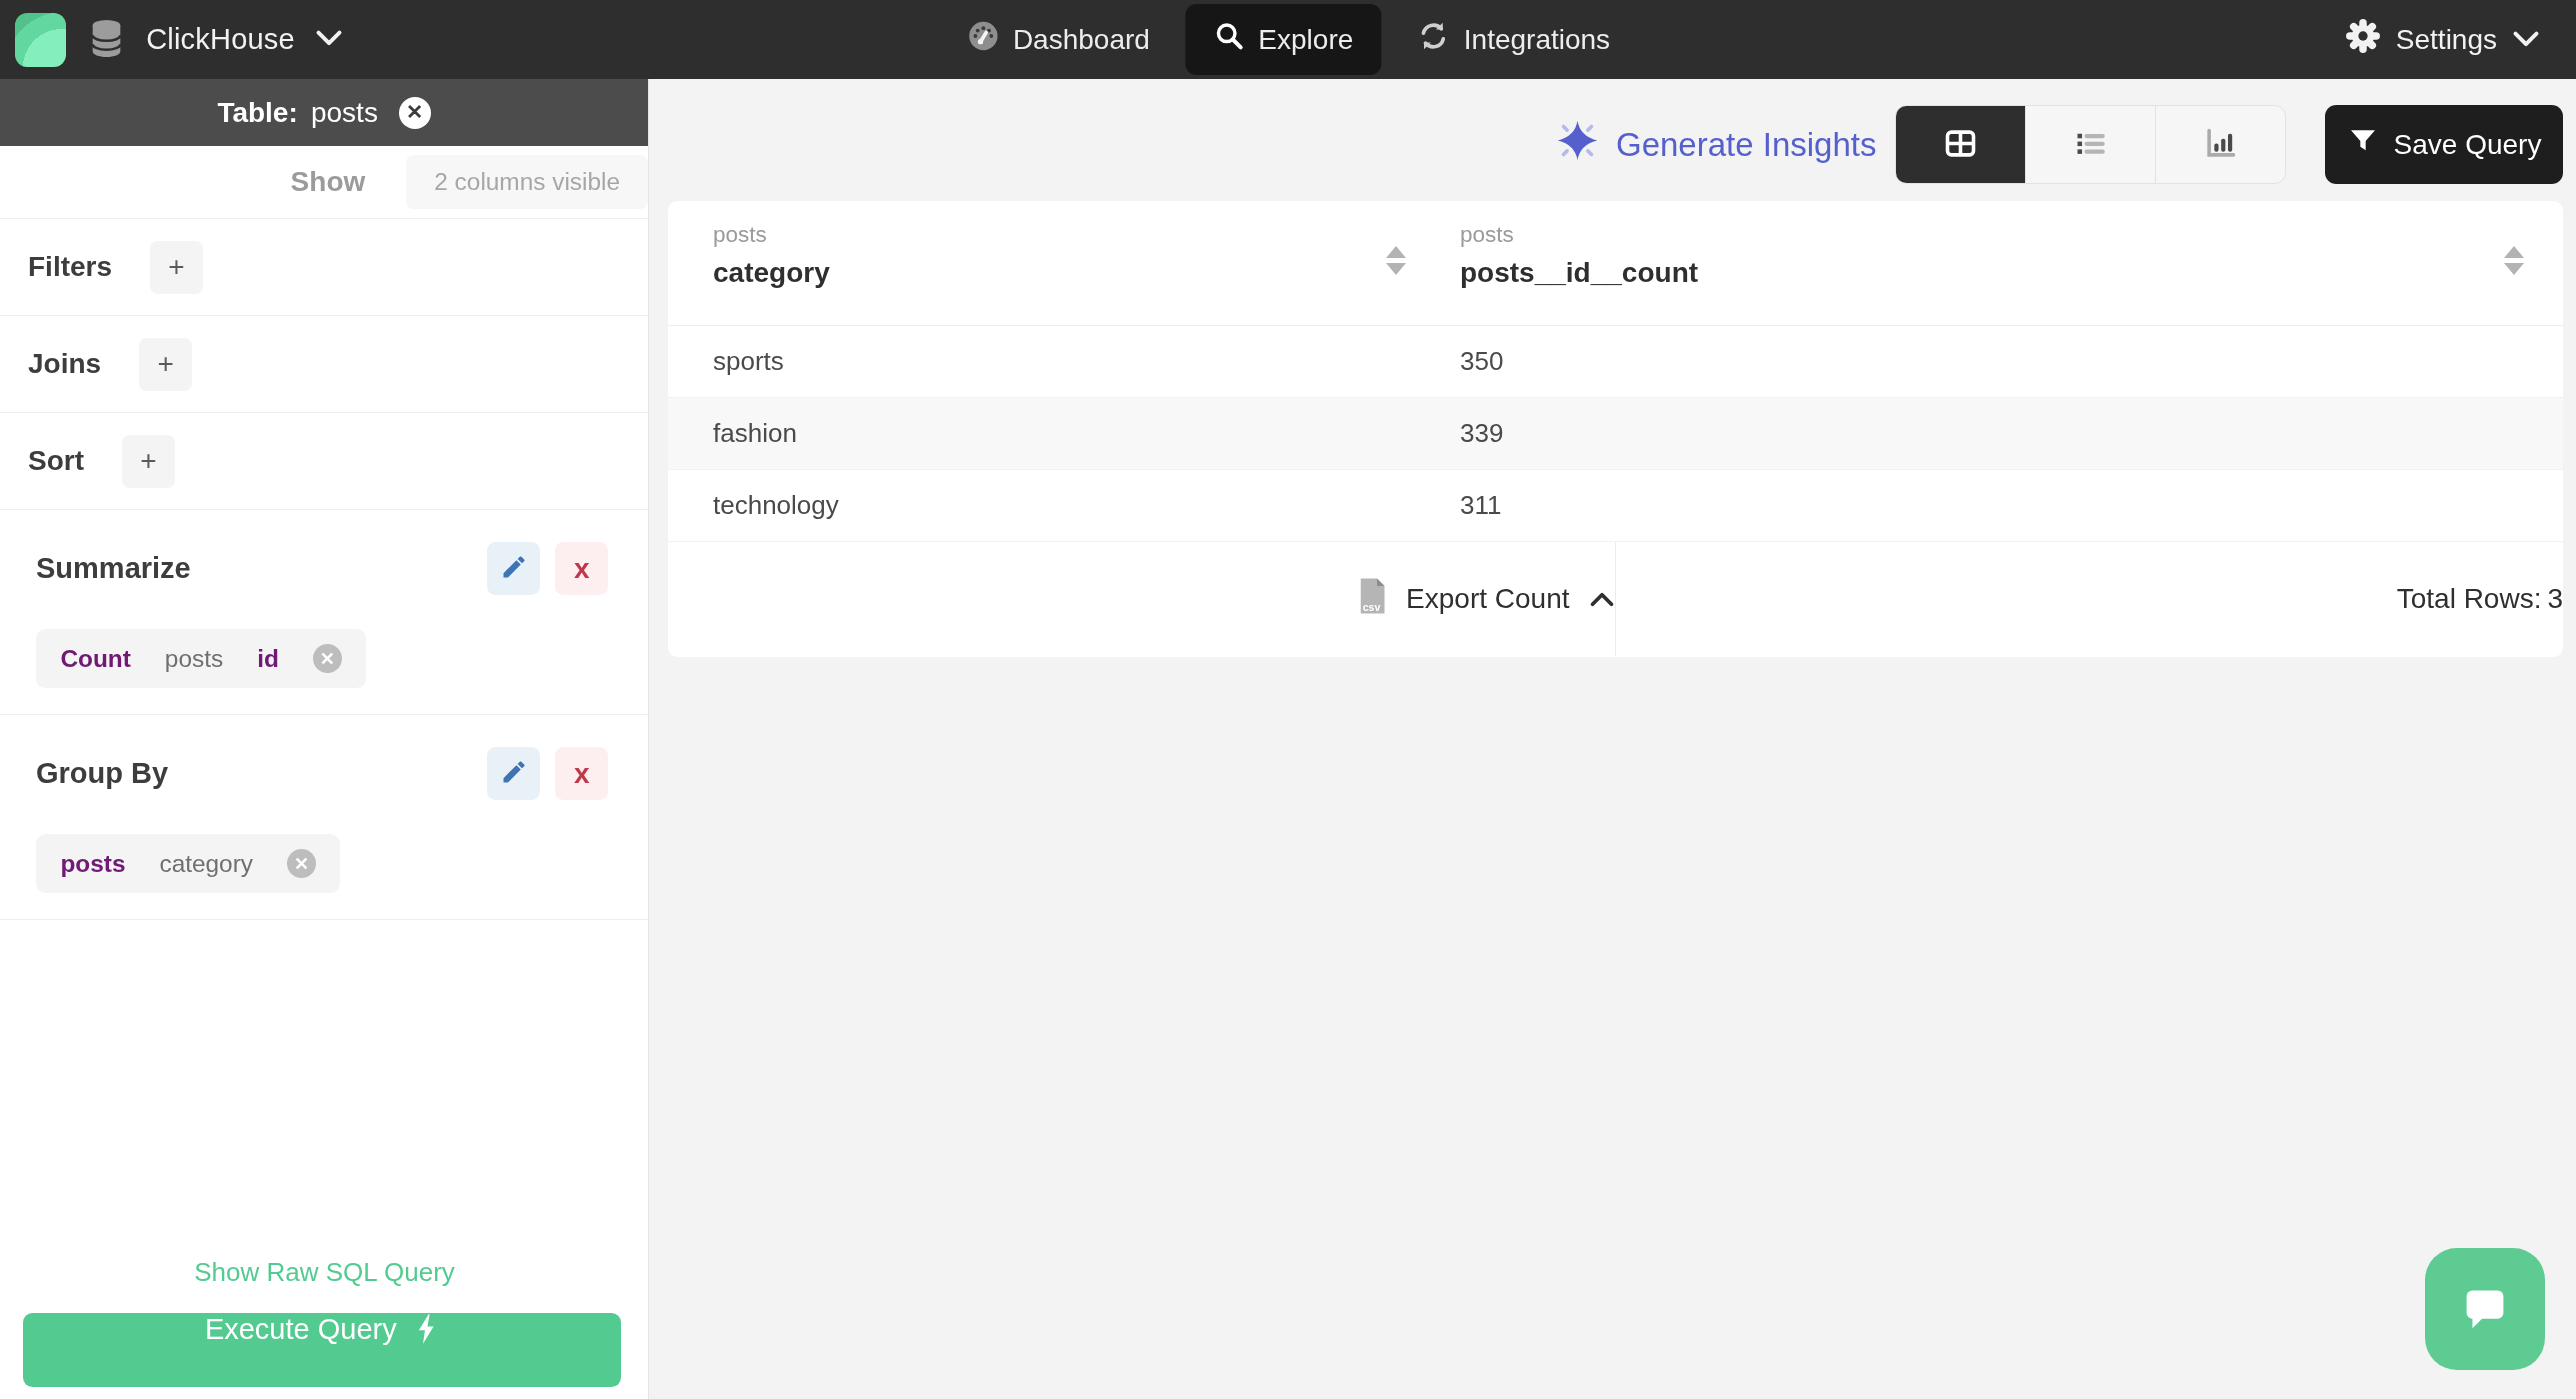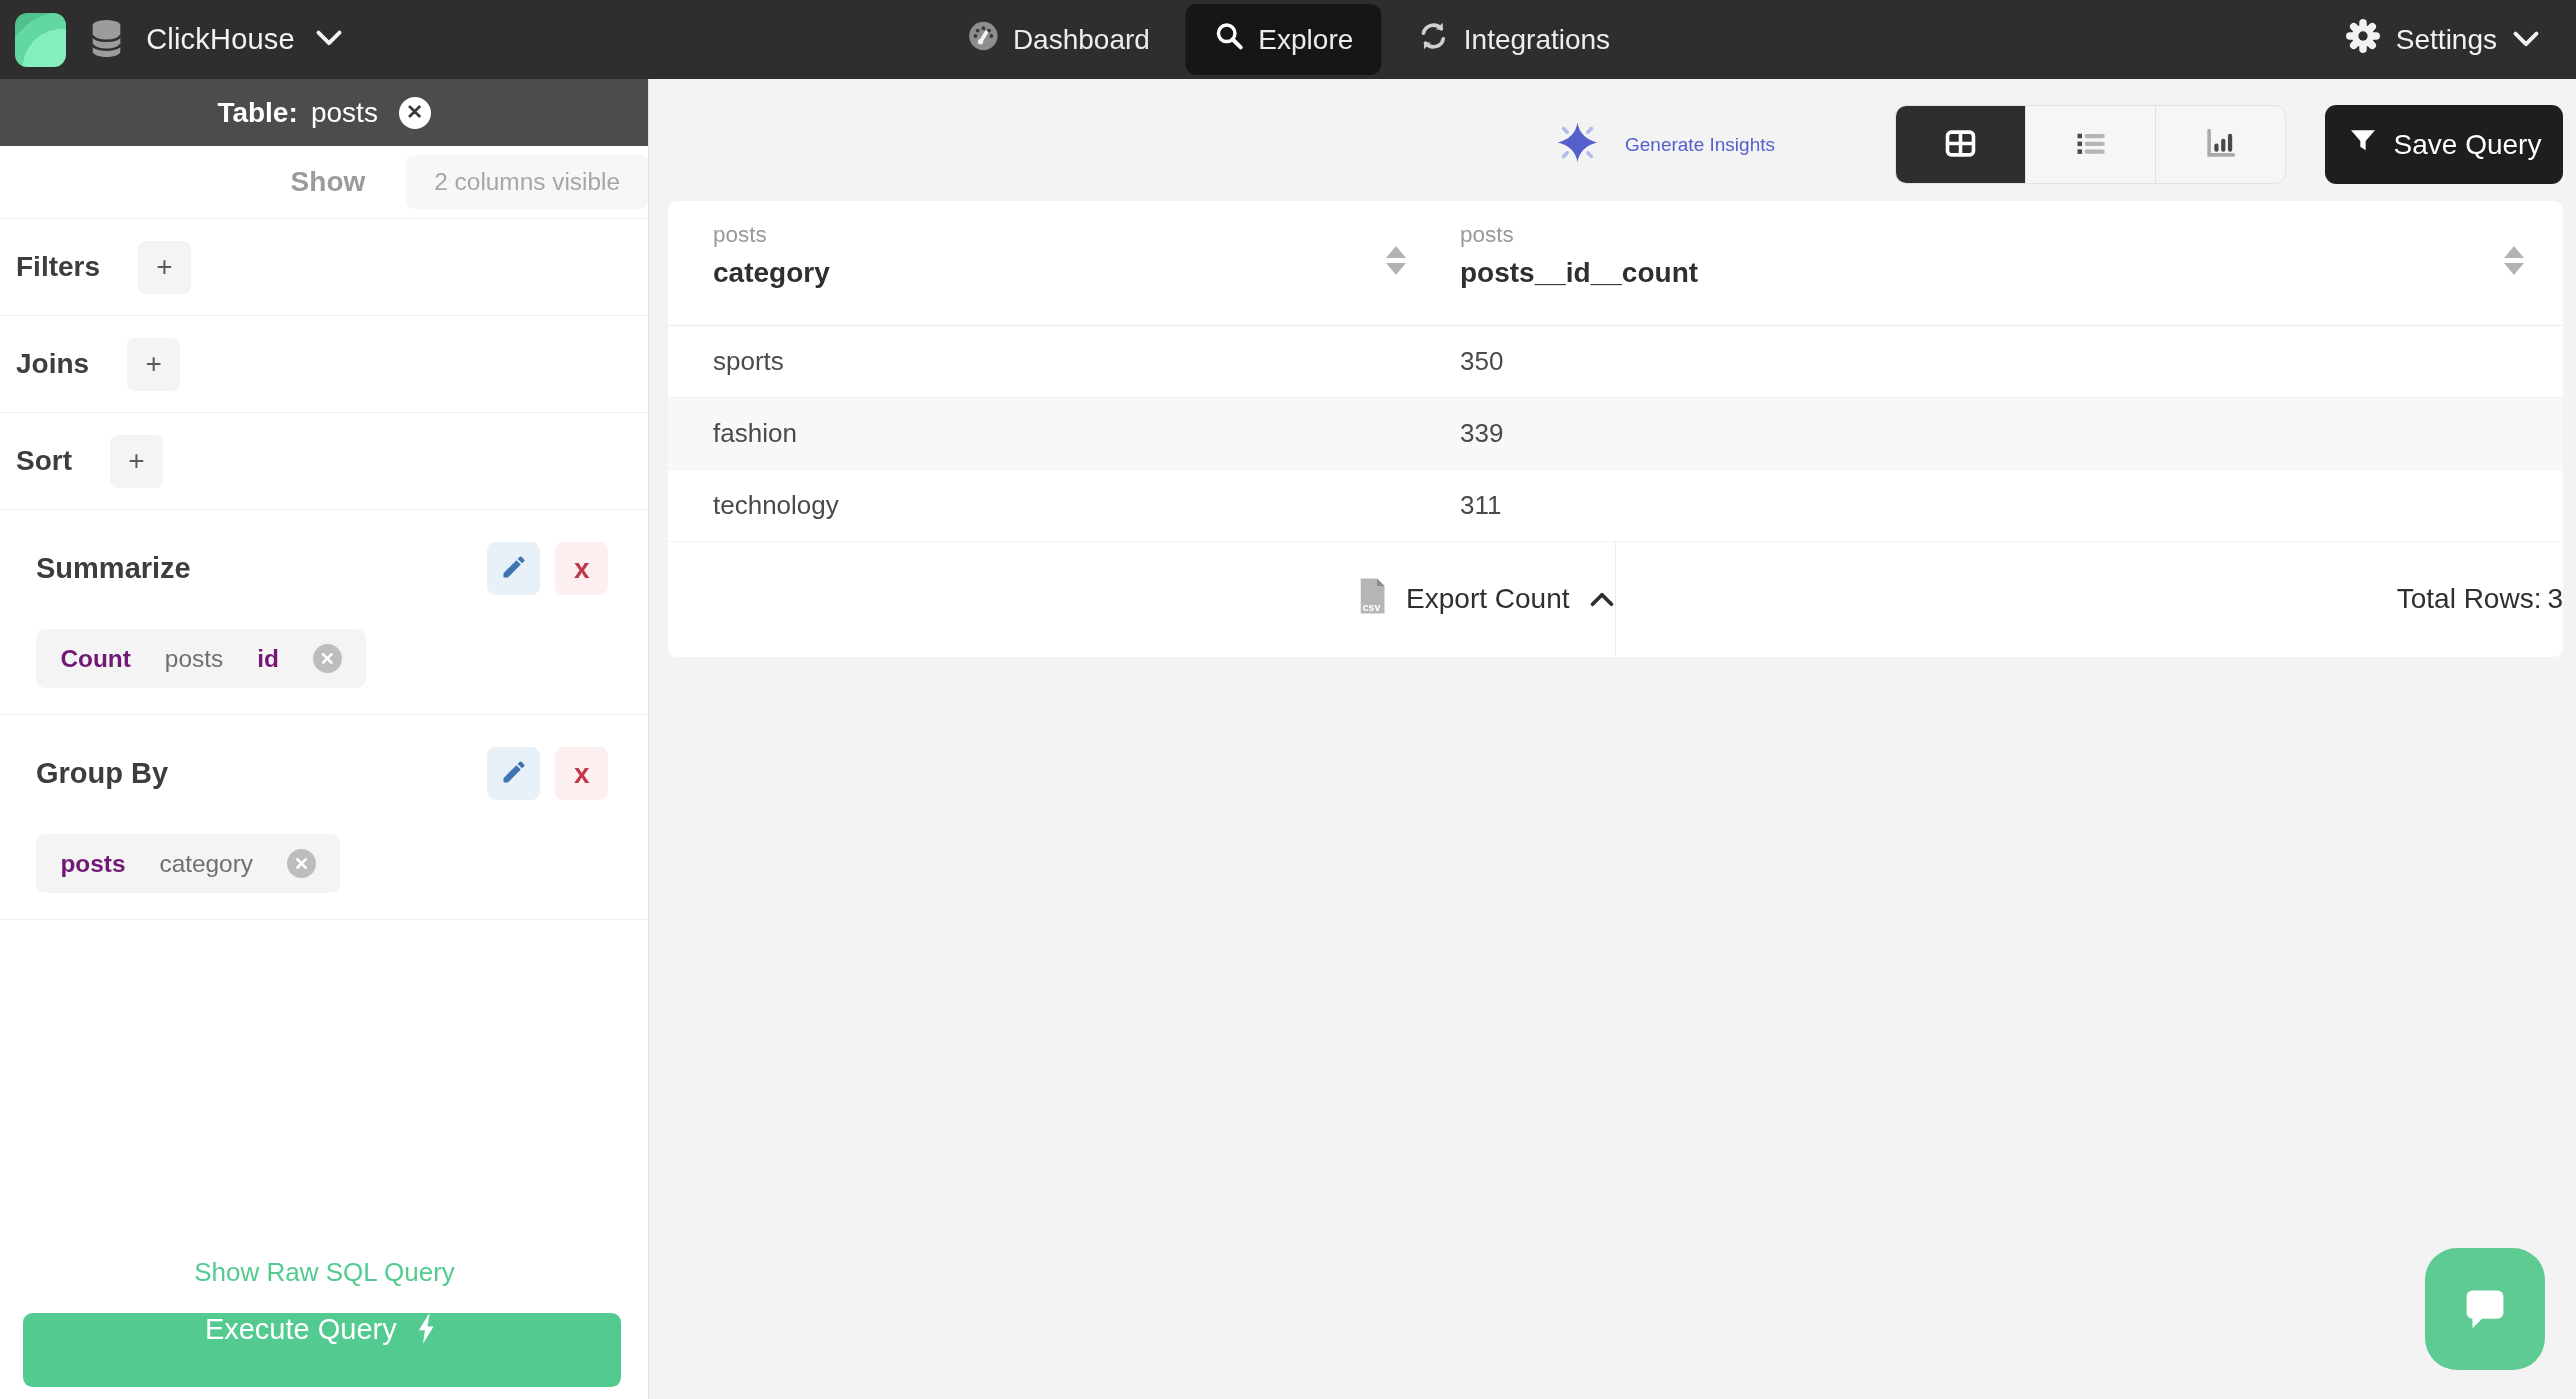--- a/index.html
+++ b/index.html
@@ -30,21 +30,21 @@
   .sidebar-header b { font-weight:700; margin-right:3.8px; }
   .close-circle { width:32px; height:32px; margin-left:11.3px; border-radius:50%; background:#fff;
                   display:flex; align-items:center; justify-content:center; cursor:pointer; }
   .close-circle span { color:#3c3c3c; font-size:20.6px; font-weight:700; line-height:1; }
 
   .side-row { border-bottom:0.9px solid #efefef; display:flex; align-items:center; }
   .show-row { height:73px; padding-left:36px; gap:41px;justify-content:flex-end; }
   .show-label { color:#9b9b9b; font-size:28px; font-weight:700; }
   .show-box { background:#f7f7f7; border-radius:7.5px; padding:13px 28px;
               color:#a6a6a6; font-size:24.4px; }
-  .builder-row { height:97px; padding-left:16px; gap:38px; }
+  .builder-row { height:97px; padding-left:28px; gap:38px; }
   .builder-label { color:#3d3d3d; font-size:28px; font-weight:700; }
   .plus-btn { width:53px; height:53px; background:#f4f4f4; border-radius:7.5px; border:none;
               color:#5a5a5a; font-size:28px; cursor:pointer; display:flex;
               align-items:center; justify-content:center; }
 
   .agg-section { border-bottom:0.9px solid #efefef; padding:32px 36px 26px 36px; }
   .agg-head { display:flex; align-items:center; justify-content:space-between; }
   .agg-title { color:#3d3d3d; font-size:29px; font-weight:700; }
   .agg-buttons { display:flex; gap:15px; margin-right:3.8px; }
   .icon-btn { width:53px; height:53px; border:none; border-radius:8.4px; cursor:pointer;
@@ -61,21 +61,21 @@
 
   .raw-sql { position:absolute; left:0; width:649px; top:1178px; text-align:center;
              color:#53cb90; font-size:26px; cursor:pointer; }
   .execute-btn { position:absolute; left:22.5px; top:1234px; width:598px; height:74px;
                  background:#53cb90; border:none; border-radius:9.4px; cursor:pointer;
                  color:#fff; font-size:29px; display:flex; align-items:flex-start;
                  justify-content:center; gap:17px; }
 
   
   .insights { position:absolute; left:1556px; top:120px; height:49px; display:flex;
-              align-items:center; gap:26px; color:#5560cd; font-size:19px; cursor:pointer; }
+              align-items:center; gap:17px; color:#5560cd; font-size:33px; cursor:pointer; }
   .seg-control { position:absolute; left:1895px; top:105px; width:391px; height:79px;
                  background:#f6f6f6; border:0.9px solid #e2e2e2; border-radius:11.3px;
                  display:flex; overflow:hidden; }
   .seg { flex:1; display:flex; align-items:center; justify-content:center;
          cursor:pointer; border-right:0.9px solid #e2e2e2; }
   .seg:last-child { border-right:none; }
   .seg.active { background:#2e2e2e; }
   .save-btn { position:absolute; left:2325px; top:105px; width:238px; height:79px;
               background:#1e1e1e; border:none; border-radius:11.3px; color:#fff;
               font-size:28px; cursor:pointer; display:flex; align-items:center;

